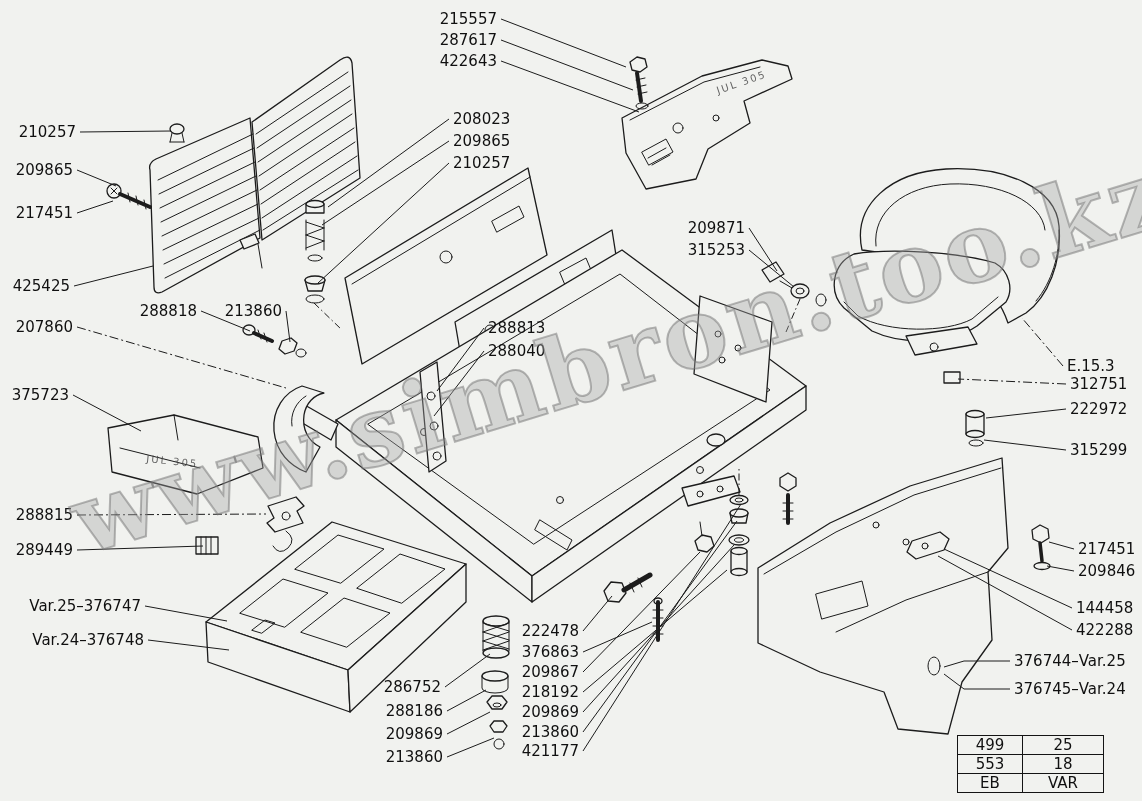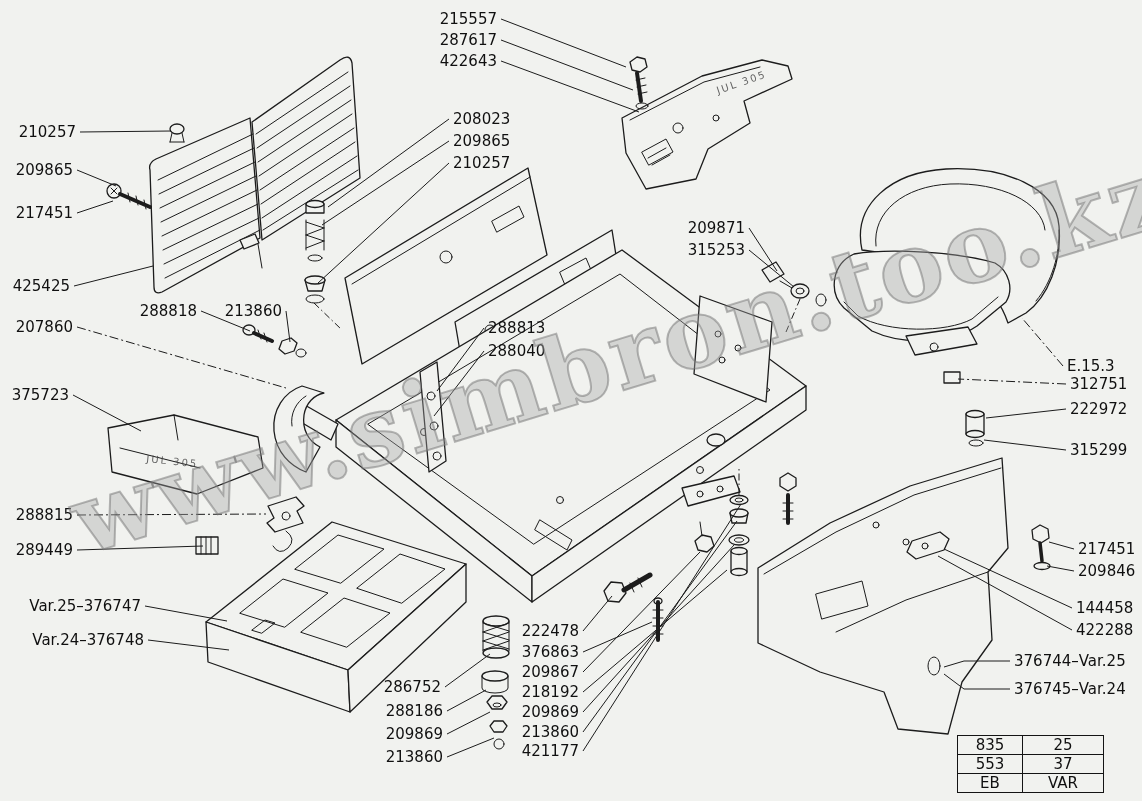--- a/index.html
+++ b/index.html
@@ -337,26 +337,26 @@
         <polyline points="583,751 741,504" class="leader"></polyline>
         <text x="579" y="756" text-anchor="end" class="callout">421177</text>
       </g>
   </svg>
 
   <div class="watermark">www.simbron.too.kz</div>
 
   <table class="ref-table">
     <tbody id="ref-table-body">
         <tr>
-          <td>835</td>
+          <td>499</td>
           <td>25</td>
         </tr>
         <tr>
           <td>553</td>
-          <td>37</td>
+          <td>18</td>
         </tr>
         <tr>
           <td>EB</td>
           <td>VAR</td>
         </tr>
       </tbody>
   </table>
 </div>
 
 </body></html>

